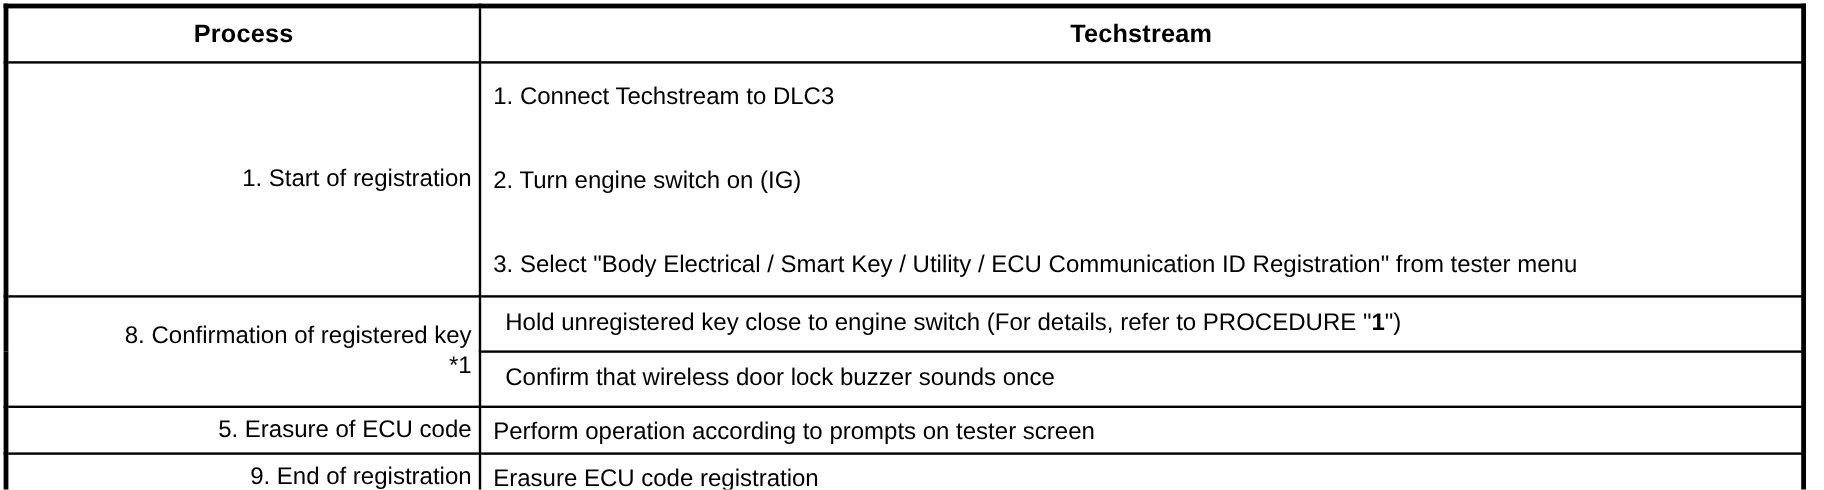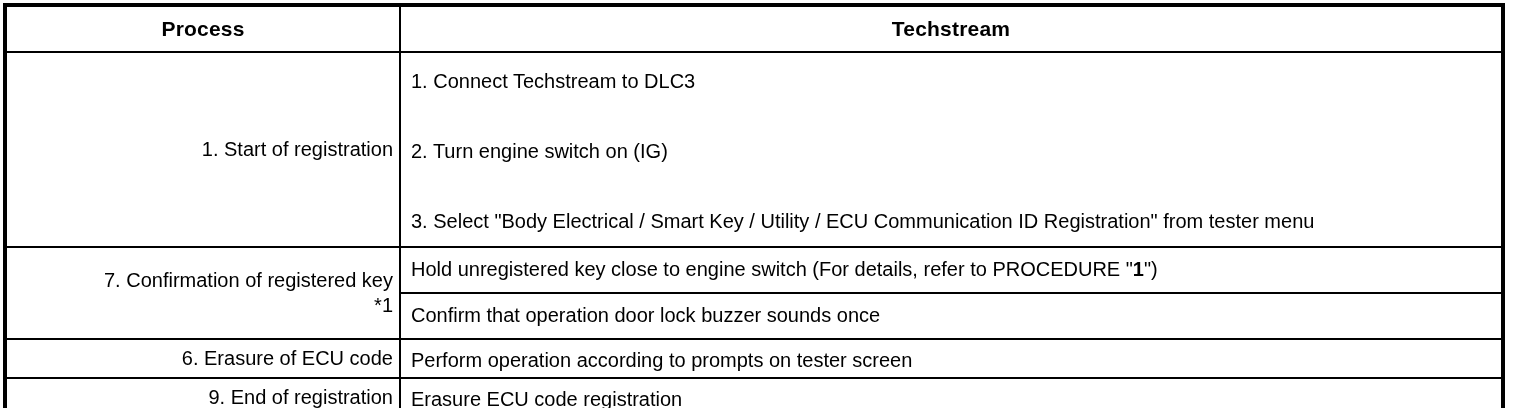--- a/index.html
+++ b/index.html
@@ -83,21 +83,21 @@
     line-height: 1.3;
   }
   .step-line + .step-line {
     margin-top: 44px;
   }
   .step-wrap {
     line-height: 1.3;
   }
 
   td.subrow-cell {
-    padding: 7px 8px 7px 10px;
+    padding: 7px 8px 7px 20px;
     height: 30px;
     margin-left: 24px;
   }
 
   td.tall-process {
     vertical-align: middle;
   }
   .proc-line2 { display: block; }
 
   .bold-inline { font-weight: bold; }
@@ -123,34 +123,34 @@
         <td class="process-cell tall-process">1. Start of registration</td>
         <td class="procedure-cell steps-cell">
           <div class="step-line">1. Connect Techstream to DLC3</div>
           <div class="step-line">2. Turn engine switch on (IG)</div>
           <div class="step-line step-wrap">3. Select "Body Electrical / Smart Key / Utility / ECU Communication ID Registration" from tester menu</div>
         </td>
       </tr>
 
       <tr>
         <td class="process-cell tall-process" rowspan="2">
-          <span>7. Confirmation of registered key</span>
+          <span>8. Confirmation of registered key</span>
           <span class="proc-line2">*1</span>
         </td>
         <td class="procedure-cell subrow-cell">
           <span>Hold unregistered key close to engine switch (For details, refer to PROCEDURE "</span><span class="bold-inline">1</span><span>")</span>
         </td>
       </tr>
 
       <tr>
-        <td class="procedure-cell subrow-cell">Confirm that operation door lock buzzer sounds once</td>
+        <td class="procedure-cell subrow-cell">Confirm that wireless door lock buzzer sounds once</td>
       </tr>
 
       <tr>
-        <td class="process-cell">6. Erasure of ECU code</td>
+        <td class="process-cell">5. Erasure of ECU code</td>
         <td class="procedure-cell">Perform operation according to prompts on tester screen</td>
       </tr>
 
       <tr>
         <td class="process-cell">9. End of registration</td>
         <td class="procedure-cell">Erasure ECU code registration</td>
       </tr>
 
     </tbody>
   </table>

